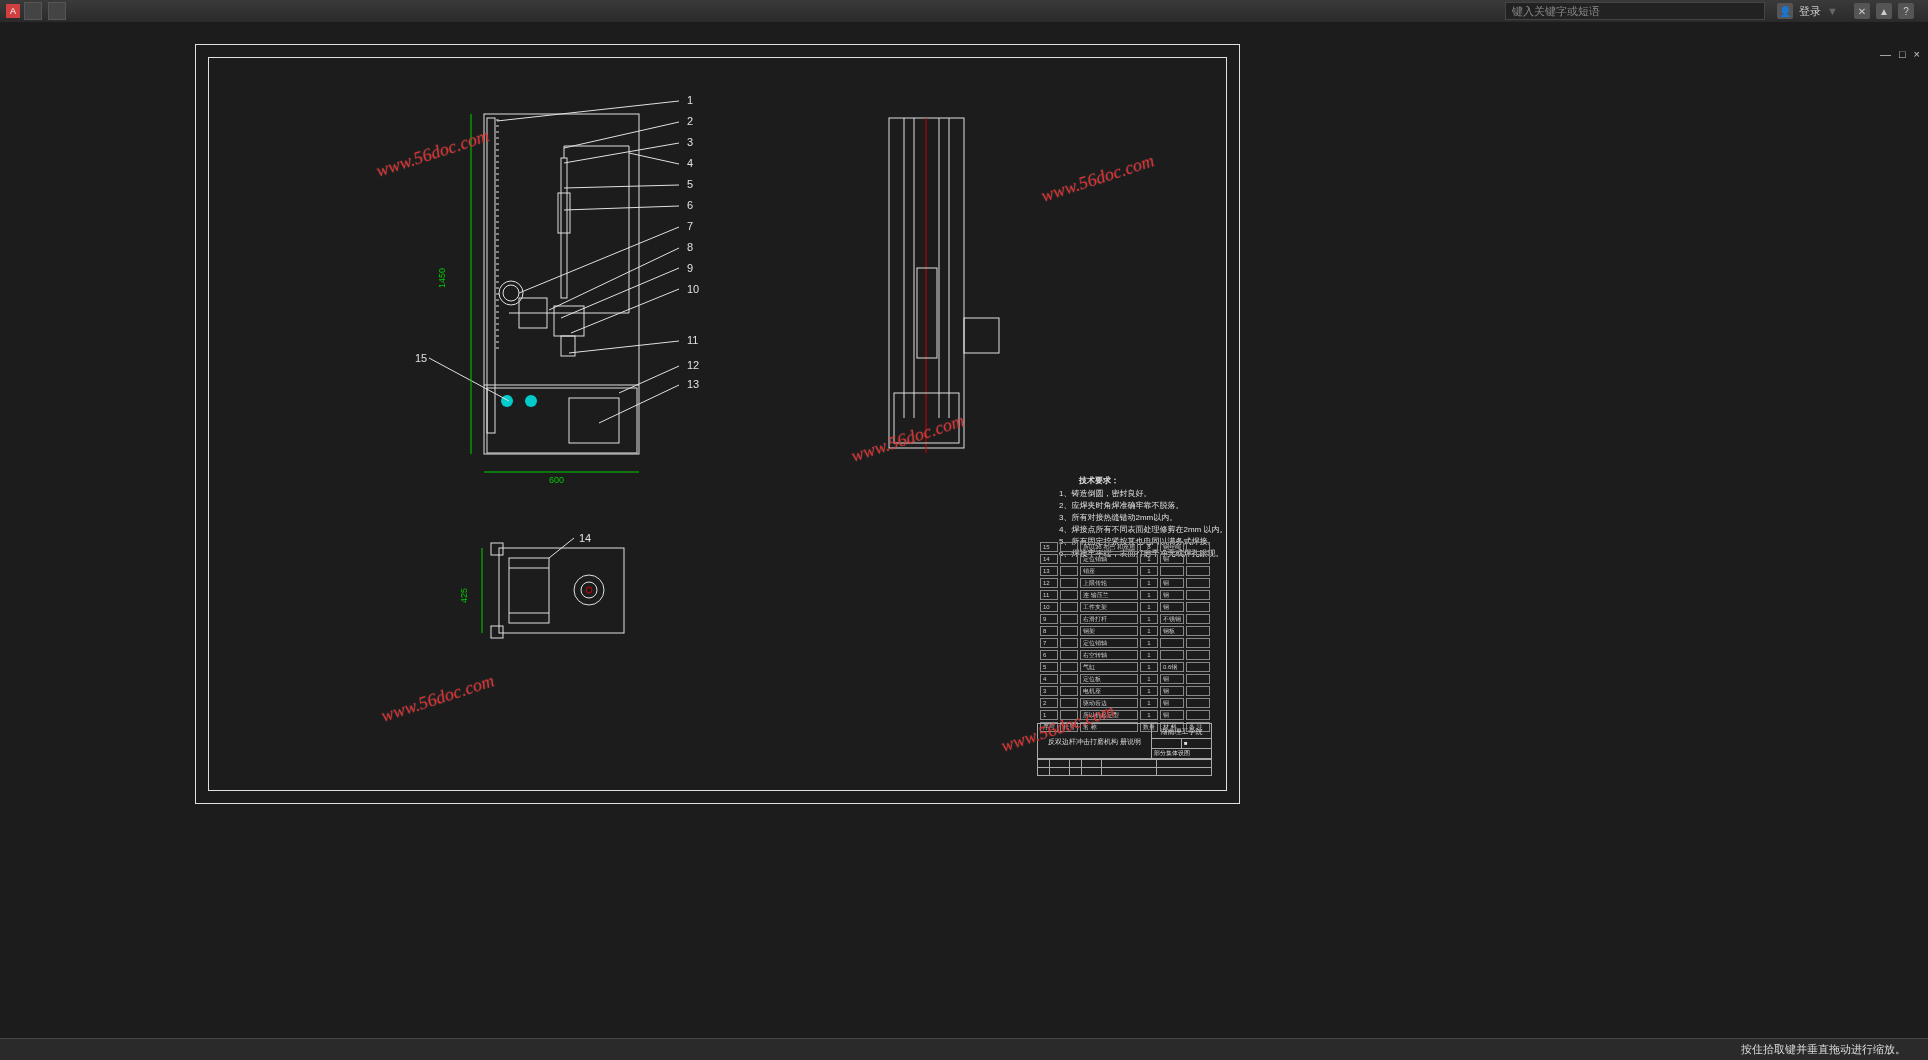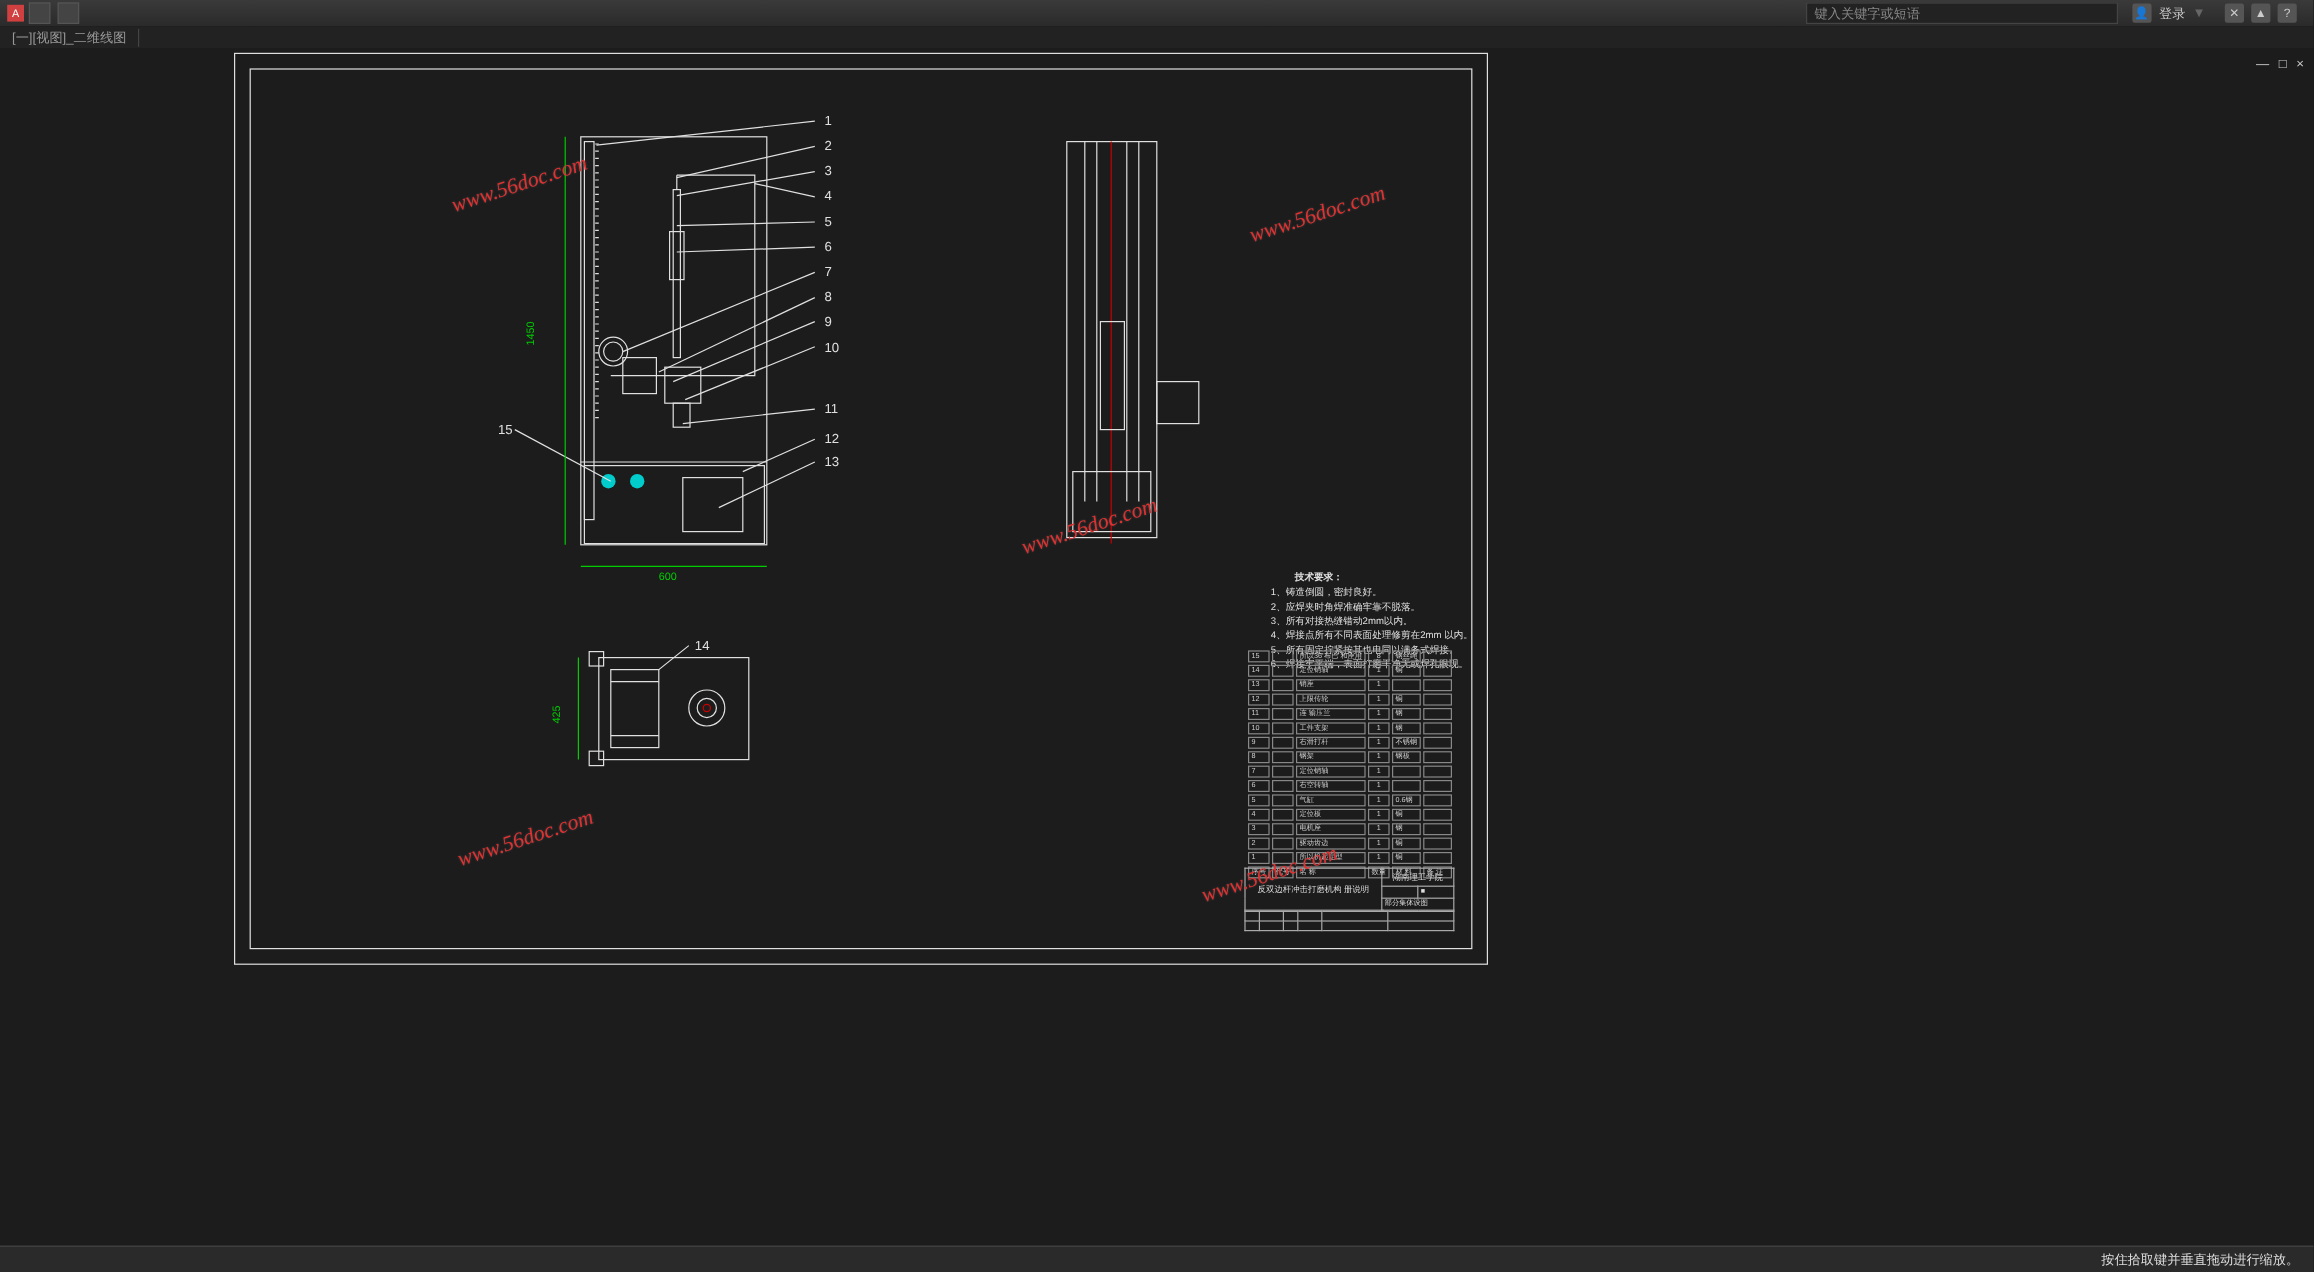--- a/index.html
+++ b/index.html
@@ -151,21 +151,21 @@
   text-shadow: 0 0 2px #fff3;
 }
 .status-bar {
   position: absolute;
   bottom: 0; left: 0; right: 0;
   height: 22px;
   background: #2a2a2a;
   display: flex;
   align-items: center;
   justify-content: flex-end;
-  padding: 0 12px;
+  padding: 0 22px;
   color: #ddd;
   font-size: 11px;
   border-top: 1px solid #444;
 }
 .parts-table {
   position: absolute;
   font-size: 6px;
   color: #ccc;
 }
 .parts-table td {
@@ -189,23 +189,20 @@
     <div class="user-icon">👤</div>
     <span>登录</span>
     <span style="color:#666">▼</span>
     <div class="help-icon" style="margin-left:10px">✕</div>
     <div class="help-icon">▲</div>
     <div class="help-icon">?</div>
   </div>
 </div>
 
 <div class="canvas-area">
-  <div class="tab-row">
-    <div class="file-tab">[一][视图]_二维线图</div>
-  </div>
   <div class="window-controls">
     <span class="wc-btn">—</span>
     <span class="wc-btn">□</span>
     <span class="wc-btn">×</span>
   </div>
 
   <div class="drawing-frame">
     <div class="drawing-frame-inner">
 
       <svg width="1020" height="735" style="position:absolute;left:0;top:0">

